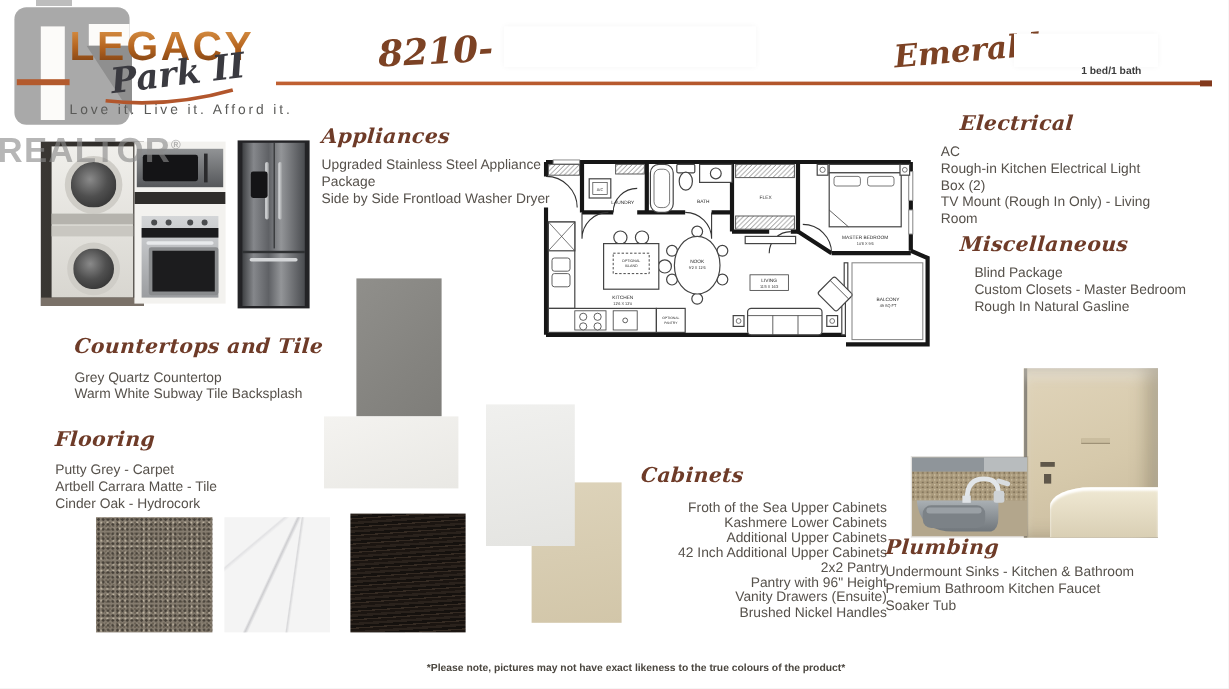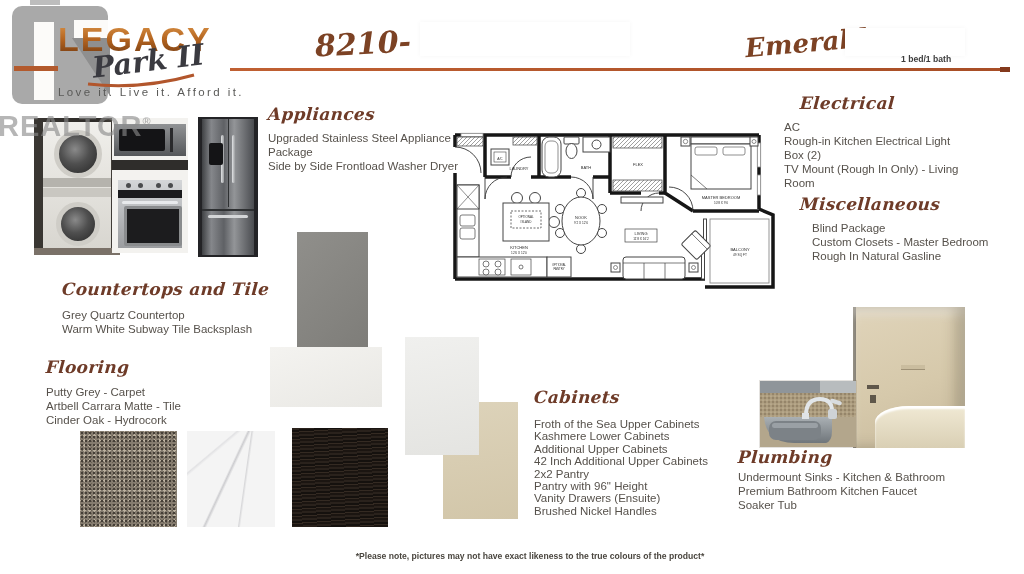--- a/index.html
+++ b/index.html
@@ -4,21 +4,21 @@
 <style>
   html,body{margin:0;padding:0;background:#e8e8e8;}
   .sheet{position:relative;width:1024px;height:574px;background:#ffffff;overflow:hidden;
          font-family:"Liberation Sans",sans-serif;}
   .abs{position:absolute;}
   
   .h{position:absolute;font-family:"DejaVu Serif",serif;font-style:italic;font-weight:bold;
      font-size:17px;color:#6e3b28;letter-spacing:.3px;transform:skewX(-4deg);}
   
   .list{position:absolute;font-size:11.5px;line-height:14px;color:#56514b;}
-  .list.cab{line-height:12.4px;}
+  .list.cab{line-height:12.4px;text-align:right;}
   .hand{position:absolute;font-family:"DejaVu Serif",serif;font-style:italic;font-weight:bold;
         color:#7c4224;}
   .rule{position:absolute;height:3px;background:linear-gradient(90deg,#c06032,#a84e26);}
   .redact{position:absolute;background:#ffffff;box-shadow:0 0 5px rgba(0,0,0,.04);}
   
   .logo-mark{position:absolute;left:12px;top:6px;width:96px;height:98px;background:#a9a9a9;border-radius:10px;}
   .logo-bar-white{position:absolute;left:22px;top:16px;width:20px;height:78px;background:#fcfbf9;}
   .logo-notch{position:absolute;left:62px;top:14px;width:34px;height:18px;background:#fcfbf9;}
   .logo-fold{position:absolute;left:60px;top:32px;width:38px;height:58px;background:#8f8f8f;
              clip-path:polygon(0 0,100% 0,100% 100%);}

